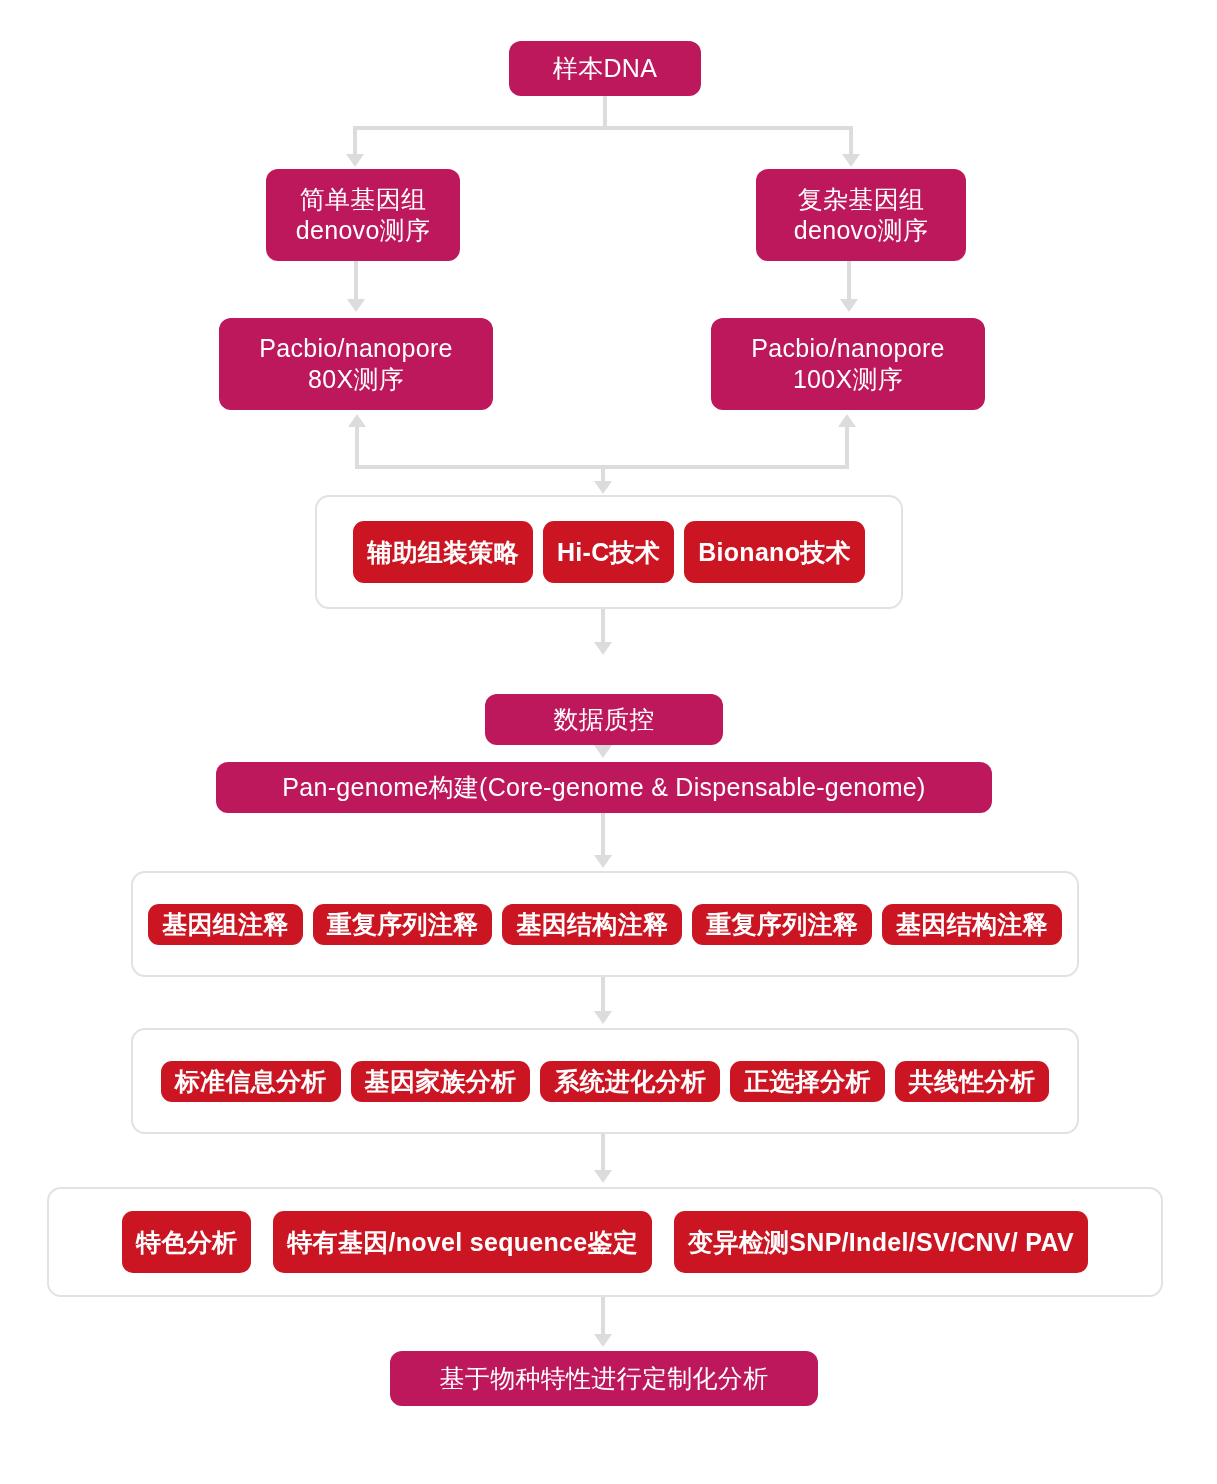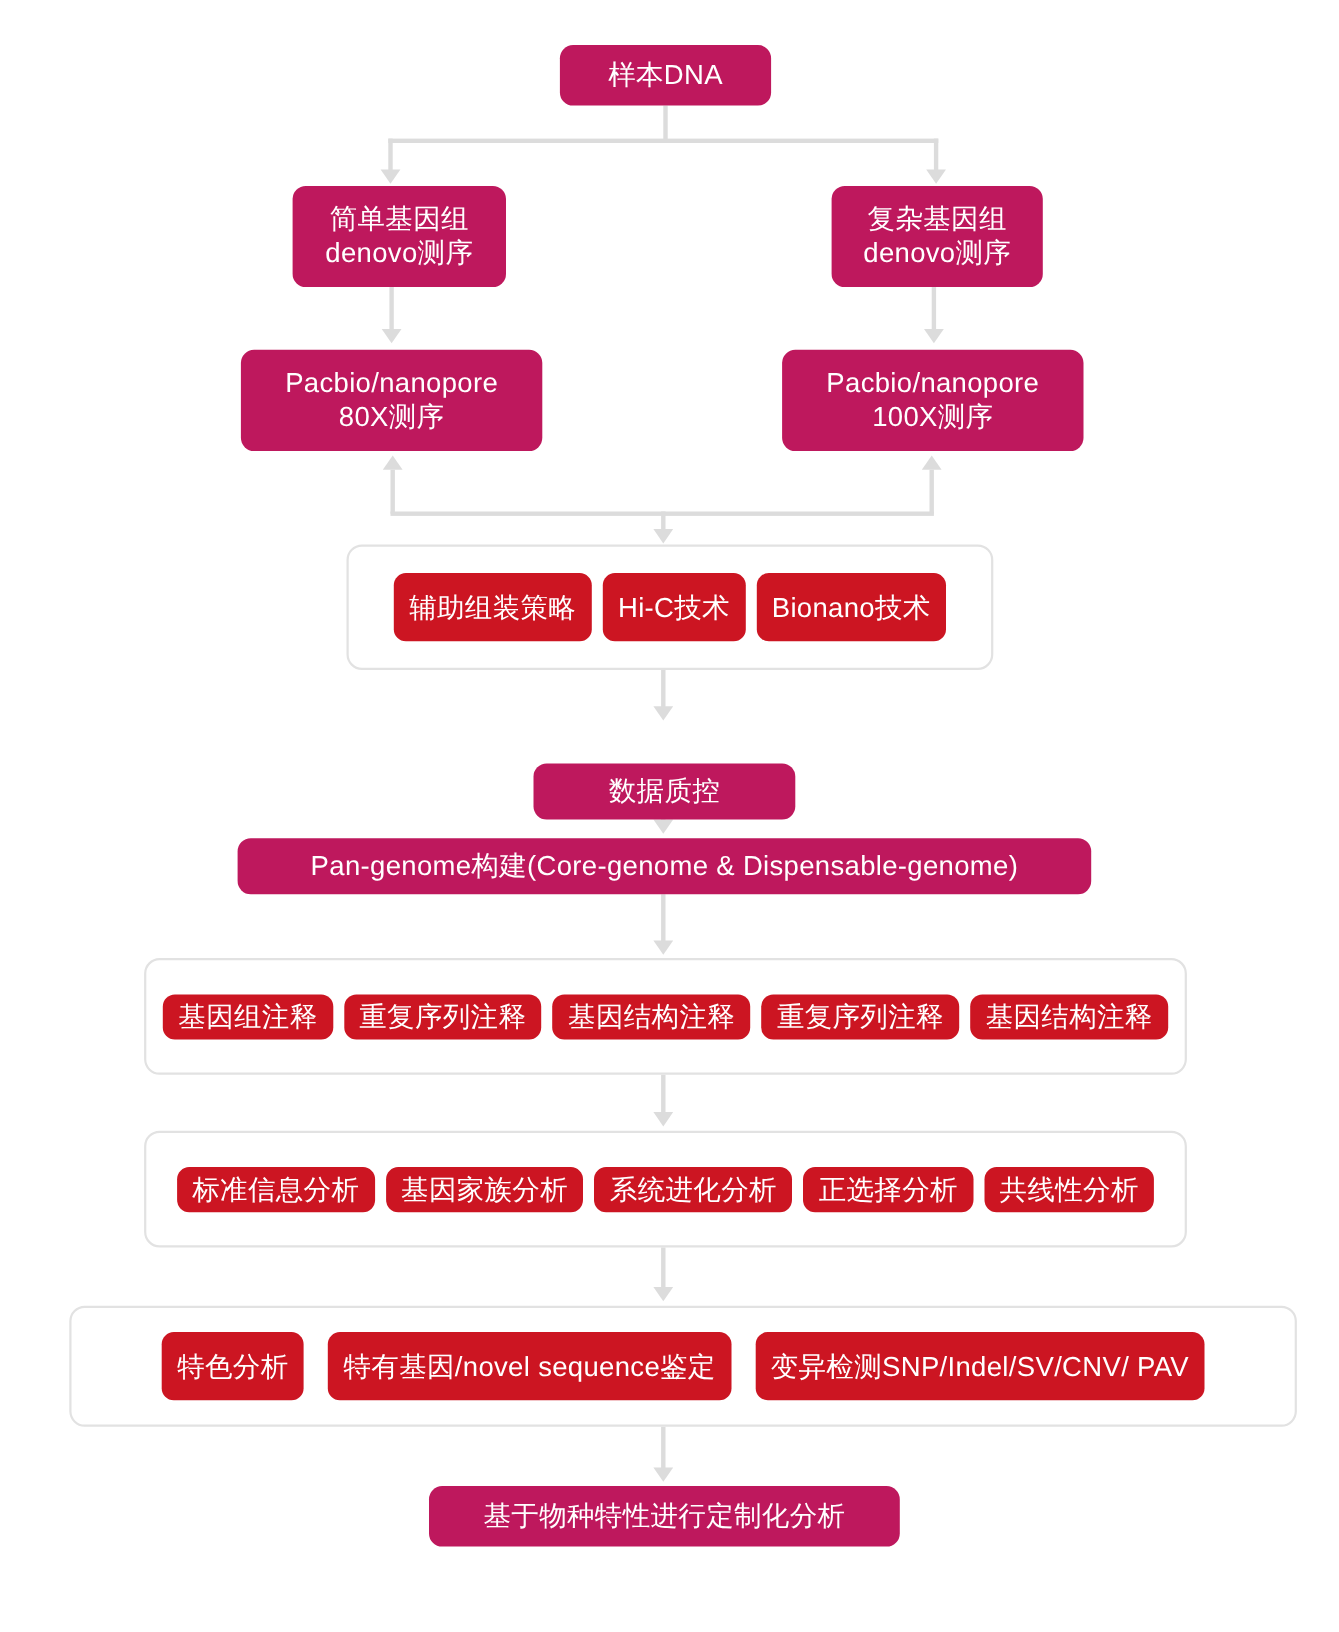--- a/index.html
+++ b/index.html
@@ -54,38 +54,39 @@
     width: 0; height: 0;
     border-left: 9px solid transparent;
     border-right: 9px solid transparent;
   }
   .arrow-down { border-top: 13px solid #dcdcdc; }
   .arrow-up   { border-bottom: 13px solid #dcdcdc; }
 
   
   #b-sample   { left: 509px; top: 41px;  width: 192px; height: 55px;  font-size: 25px; }
   #b-simple   { left: 266px; top: 169px; width: 194px; height: 92px;  font-size: 25px; }
-  #b-complex  { left: 756px; top: 169px; width: 192px; height: 92px;  font-size: 25px; }
+  #b-complex  { left: 756px; top: 169px; width: 210px; height: 92px;  font-size: 25px; }
   #b-pac80    { left: 219px; top: 318px; width: 274px; height: 92px;  font-size: 25px; }
   #b-pac100   { left: 711px; top: 318px; width: 274px; height: 92px;  font-size: 25px; }
   #g-assembly { left: 315px; top: 495px; width: 588px; height: 114px; }
   #b-qc       { left: 485px; top: 658px; width: 238px; height: 51px;  font-size: 25px; margin-top: 36px; }
   #b-pan      { left: 216px; top: 762px; width: 776px; height: 51px;  font-size: 25px; }
   #g-annot    { left: 131px; top: 871px; width: 948px; height: 106px; }
   #g-analysis { left: 131px; top: 1028px;width: 948px; height: 106px; }
-  #g-feature  { left: 47px;  top: 1187px;width: 1116px;height: 110px; margin-left: 16px; }
+  #g-feature  { left: 47px;  top: 1187px;width: 1116px;height: 110px; }
   #b-final    { left: 390px; top: 1351px;width: 428px; height: 55px;  font-size: 25px; }
 
   .row-inner {
     display: flex;
     align-items: center;
     justify-content: center;
     gap: 10px;
     width: 100%;
     padding: 0 14px;
+    font-weight: bold;
   }
   .row-inner.wide { gap: 22px; padding: 0 28px; }
   .chip {
     background: #cc1522;
     color: #fff;
     border-radius: 11px;
     display: flex;
     align-items: center;
     justify-content: center;
     font-size: 25px;

